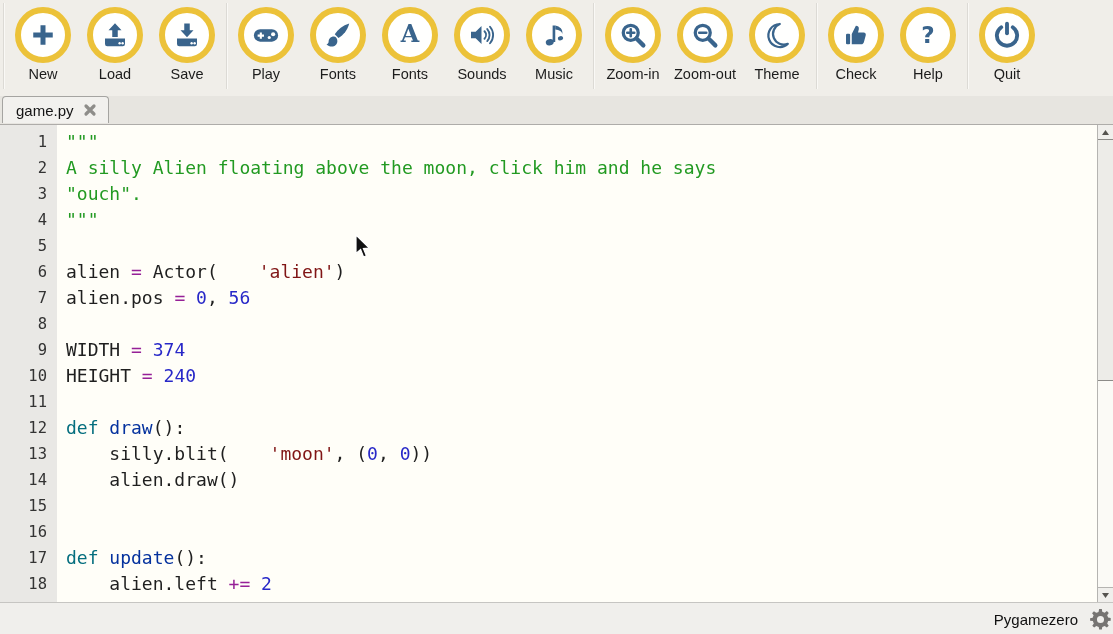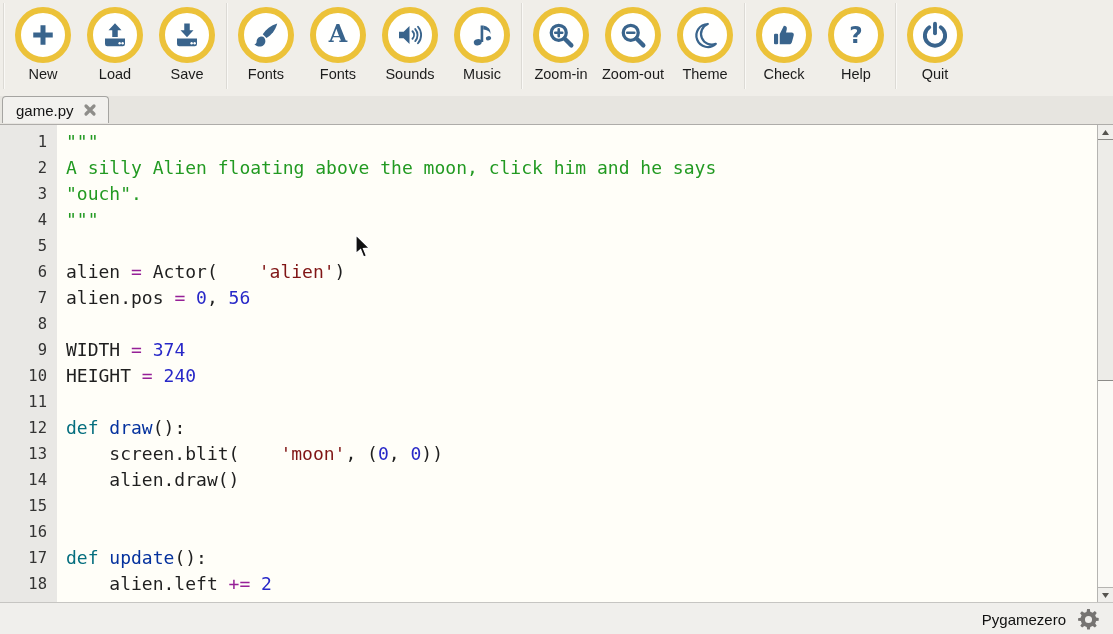--- a/index.html
+++ b/index.html
@@ -39,21 +39,21 @@
   .sb-btn{position:absolute;left:0;right:0;height:14px;background:#F0EFEC;display:flex;align-items:center;justify-content:center;cursor:pointer;}
   .sb-btn.up{top:0;border-bottom:1px solid #B5B4B1;}
   .sb-btn.down{bottom:0;border-top:1px solid #B5B4B1;}
   .sb-thumb{position:absolute;left:0;right:0;top:14px;height:240px;background:#EDECE8;
             border-top:1px solid #8C8B88;border-bottom:1px solid #8C8B88;cursor:grab;}
 
   .mouse-cursor{position:absolute;left:354px;top:109px;pointer-events:none;}
 
   
   .statusbar{height:33px;flex:none;background:#F0EFEC;border-top:1px solid #C6C5C2;box-sizing:border-box;
-             display:flex;align-items:center;justify-content:flex-end;gap:10px;padding-right:12px;
+             display:flex;align-items:center;justify-content:flex-end;gap:10px;
              font-size:15px;color:#111;}
   .gear{display:flex;align-items:center;color:#767472;cursor:pointer;}
 </style>
 </head>
 <body style="--ring: #ECC239; --blue: #39648C; --tok-d: #1F1F1F; --tok-g: #229A22; --tok-s: #801515; --tok-n: #2828C8; --tok-o: #962097; --tok-k: #066F7F; --tok-f: #05329E;">
 
 <div class="screen">
 
   <div class="toolbar" id="toolbar">
       <div class="tsep"></div>
@@ -81,20 +81,31 @@
           <svg viewBox="0 0 24 24">
             <path d="M9.8 2.8 h4.4 v5.3 h3 L12 13.8 6.8 8.1 h3 z" fill="currentColor"></path>
             <path d="M4 14.8 h16 v4.4 a1.8 1.8 0 0 1-1.8 1.8 H5.8 A1.8 1.8 0 0 1 4 19.2 z" fill="currentColor"></path>
             <circle cx="15.7" cy="18.6" r="0.95" fill="#FFFFFE"></circle>
             <circle cx="18.1" cy="18.6" r="0.95" fill="#FFFFFE"></circle>
           </svg>
         </div>
         <div class="tlabel">Save</div>
       </div>
       <div class="tsep"></div>
+      <div class="tbtn">
+        <div class="ring">
+          <svg viewBox="0 0 24 24">
+            <rect x="2.3" y="7.3" width="19.4" height="10" rx="5" fill="currentColor"></rect>
+            <path d="M7 9.9 h1.7 v1.7 h1.7 v1.7 H8.7 V15 H7 v-1.7 H5.3 v-1.7 H7 z" fill="#FFFFFE"></path>
+            <circle cx="14.6" cy="14" r="1.25" fill="#FFFFFE"></circle>
+            <circle cx="17.7" cy="11.4" r="1.65" fill="#FFFFFE"></circle>
+          </svg>
+        </div>
+        <div class="tlabel">Play</div>
+      </div>
       <div class="tbtn">
         <div class="ring">
           <svg viewBox="0 0 24 24">
             <path d="M21 2.8 c-5.2 1.6-9 4.6-11.6 8.6 l3 3 C16.4 12 19.5 8.2 21 2.8 z" fill="currentColor"></path>
             <path d="M8.6 13.1 c-2.3 0-4.1 1.8-4.1 4.1 0 1-.6 1.9-1.7 2.3 1 1 2.7 1.7 4.2 1.7 2.5 0 4.5-2 4.5-4.5 0-1.9-1.3-3.6-2.9-3.6 z" fill="currentColor"></path>
           </svg>
         </div>
         <div class="tlabel">Fonts</div>
       </div>
       <div class="tbtn">
@@ -243,21 +254,21 @@
         <div class="row">
           <span class="ln">11</span>
           <span class="codecell"></span>
         </div>
         <div class="row">
           <span class="ln">12</span>
           <span class="codecell"><span class="tok-k">def</span><span class="tok-d"> </span><span class="tok-f">draw</span><span class="tok-d">():</span></span>
         </div>
         <div class="row">
           <span class="ln">13</span>
-          <span class="codecell"><span class="tok-d">    screen.blit(</span><span class="tok-s">'moon'</span><span class="tok-d">, (</span><span class="tok-n">0</span><span class="tok-d">, </span><span class="tok-n">0</span><span class="tok-d">))</span></span>
+          <span class="codecell"><span class="tok-d">    silly.blit(</span><span class="tok-s">'moon'</span><span class="tok-d">, (</span><span class="tok-n">0</span><span class="tok-d">, </span><span class="tok-n">0</span><span class="tok-d">))</span></span>
         </div>
         <div class="row">
           <span class="ln">14</span>
           <span class="codecell"><span class="tok-d">    alien.draw()</span></span>
         </div>
         <div class="row">
           <span class="ln">15</span>
           <span class="codecell"></span>
         </div>
         <div class="row">

